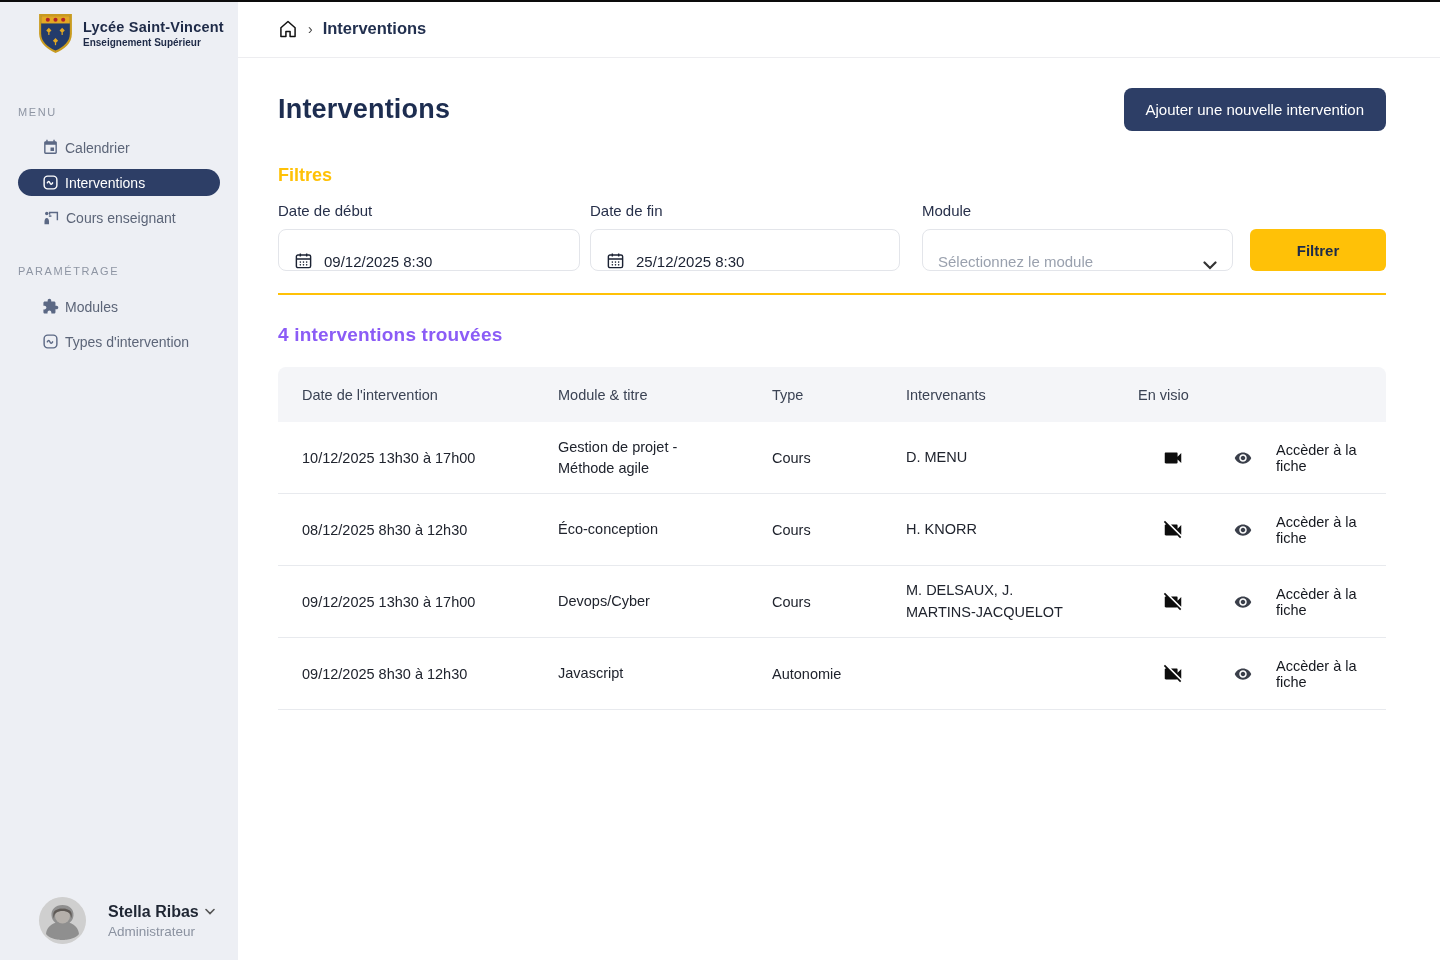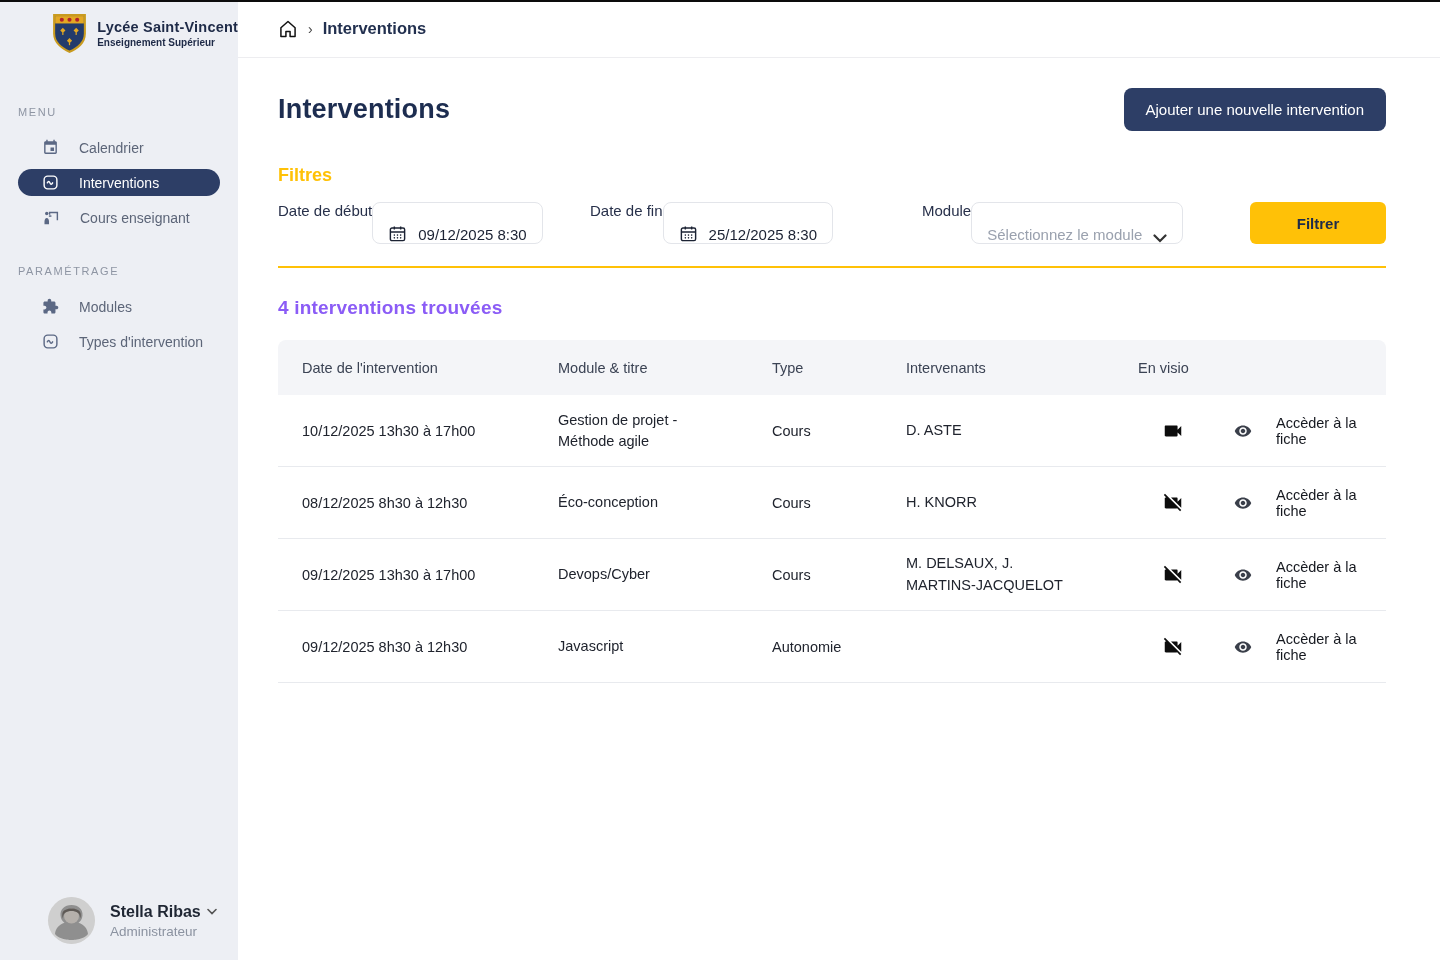--- a/index.html
+++ b/index.html
@@ -20,41 +20,41 @@
     position:relative;
   }
   .top-edge{position:absolute;top:0;left:0;right:0;height:2px;background:#0c0c0c;z-index:50;}
 
   
   .sidebar{
     width:238px;min-width:238px;height:100%;
     background:var(--sidebar-bg);
     position:relative;
   }
-  .brand{display:flex;align-items:center;gap:10px;padding:13px 0 0 38px;justify-content:flex-end;}
+  .brand{display:flex;align-items:center;gap:10px;padding:13px 0 0 38px;}
   .brand-text .brand-title{font-size:14.5px;font-weight:700;color:#1e2a47;letter-spacing:.2px;}
   .brand-text .brand-subtitle{font-size:10px;font-weight:700;color:#1e2a47;margin-top:2px;}
   .nav{margin-top:52px;}
   .section-label{
     padding-left:18px;font-size:11px;letter-spacing:1.6px;
     color:#8e95a3;margin-bottom:16px;font-weight:400;
   }
   .nav-item{
-    display:flex;align-items:center;gap:20px;
+    display:flex;align-items:center;gap:6px;
     margin:4px 18px 8px 18px;padding:5px 8px 5px 24px;
     border-radius:16px;cursor:pointer;
     color:var(--text-muted);font-size:14px;
   }
   .nav-item .ico{display:flex;align-items:center;color:#5b6884;}
   .nav-item.active{background:var(--primary-navy);color:#fff;}
   .nav-item.active .ico{color:#fff;}
   .nav-gap{height:26px;}
   .user{
-    position:absolute;left:48px;bottom:16px;
-    display:flex;align-items:center;gap:15px;
+    position:absolute;left:39px;bottom:16px;
+    display:flex;align-items:center;gap:22px;
   }
   .avatar{
     width:47px;height:47px;border-radius:50%;
     background:#d9d9d9;overflow:hidden;display:flex;align-items:flex-end;justify-content:center;
   }
   .user-name{font-size:16px;font-weight:600;color:#1f2633;display:flex;align-items:center;gap:6px;}
   .user-role{font-size:13.5px;color:#8b92a0;margin-top:3px;}
 
   
   .main{flex:1;display:flex;flex-direction:column;}
@@ -68,21 +68,21 @@
 
   .title-row{display:flex;align-items:center;justify-content:space-between;}
   .page-title{font-size:27px;font-weight:600;color:#1d2d50;letter-spacing:.2px;}
   .add-btn{
     background:var(--primary-navy);color:#fff;border:none;cursor:pointer;
     font-family:inherit;font-size:15px;padding:13px 22px;border-radius:8px;
   }
 
   .filters-heading{margin-top:34px;font-size:18px;font-weight:600;color:var(--accent-yellow);}
   .filters-row{display:flex;gap:10px;margin-top:16px;align-items:flex-end;}
-  .fgroup{display:flex;flex-direction:row;}
+  .fgroup{display:flex;flex-direction:column;}
   .fgroup .flabel{font-size:15px;color:#27304a;margin-bottom:10px;}
   .fbox{
     height:42px;border:1px solid #e3e5ea;border-radius:8px;background:#fff;
     display:flex;align-items:flex-end;gap:11px;padding:0 15px;
     font-size:15px;color:#1b2233;cursor:pointer;
   }
   .fg-start{width:302px;}
   .fg-end{width:310px;}
   .fg-module{width:311px;margin-left:12px;}
   .fbox.select{justify-content:space-between;color:#9aa1ae;}
@@ -321,21 +321,21 @@
         <div class="cell">Type</div>
         <div class="cell">Intervenants</div>
         <div class="cell" style="padding-left:16px;">En visio</div>
         <div class="cell"></div>
       </div>
       <div>
           <div class="trow">
     <div class="cell c-date">10/12/2025 13h30 à 17h00</div>
     <div class="cell c-module">Gestion de projet - Méthode agile</div>
     <div class="cell c-type">Cours</div>
-    <div class="cell c-interv">D. ASTE</div>
+    <div class="cell c-interv">D. MENU</div>
     <div class="cell c-visio">
       <span class="ico">
         <svg width="22" height="22" viewBox="0 0 24 24" fill="#0d0d0d">
                   <path d="M17 10.5V7c0-.55-.45-1-1-1H4c-.55 0-1 .45-1 1v10c0 .55.45 1 1 1h12c.55 0 1-.45 1-1v-3.5l4 4v-11l-4 4z"></path>
                 </svg>
       </span>
 
     </div>
     <div class="cell c-action">
       <span class="ico">

